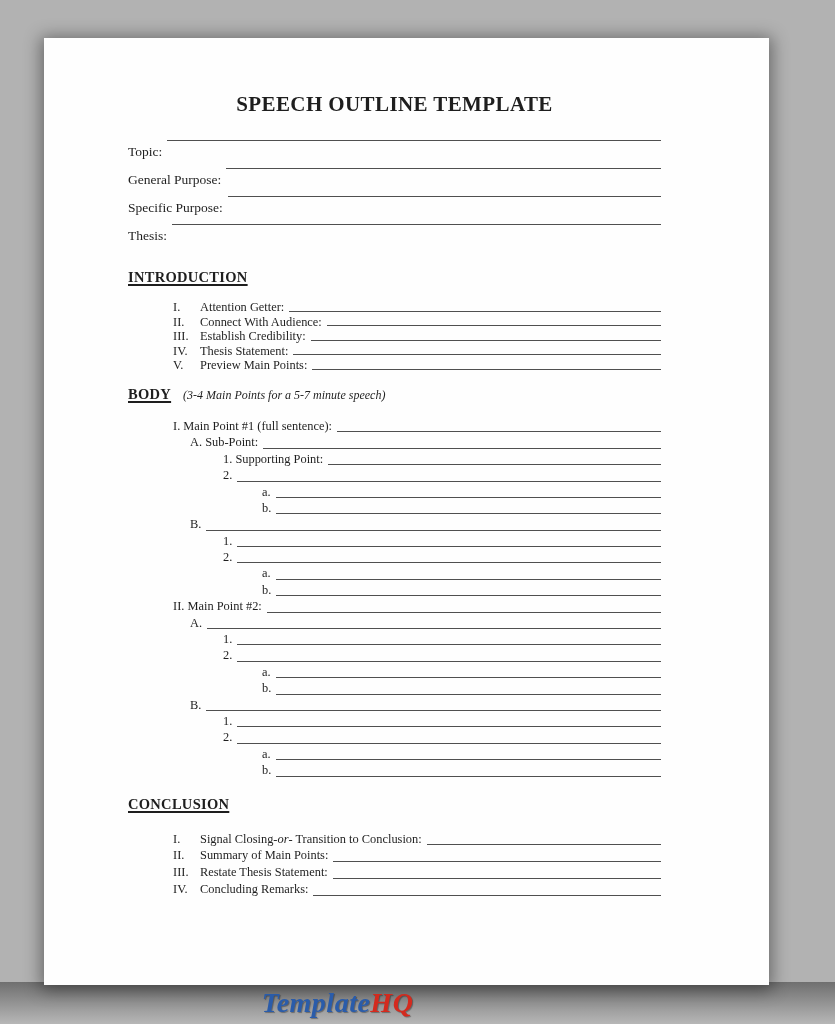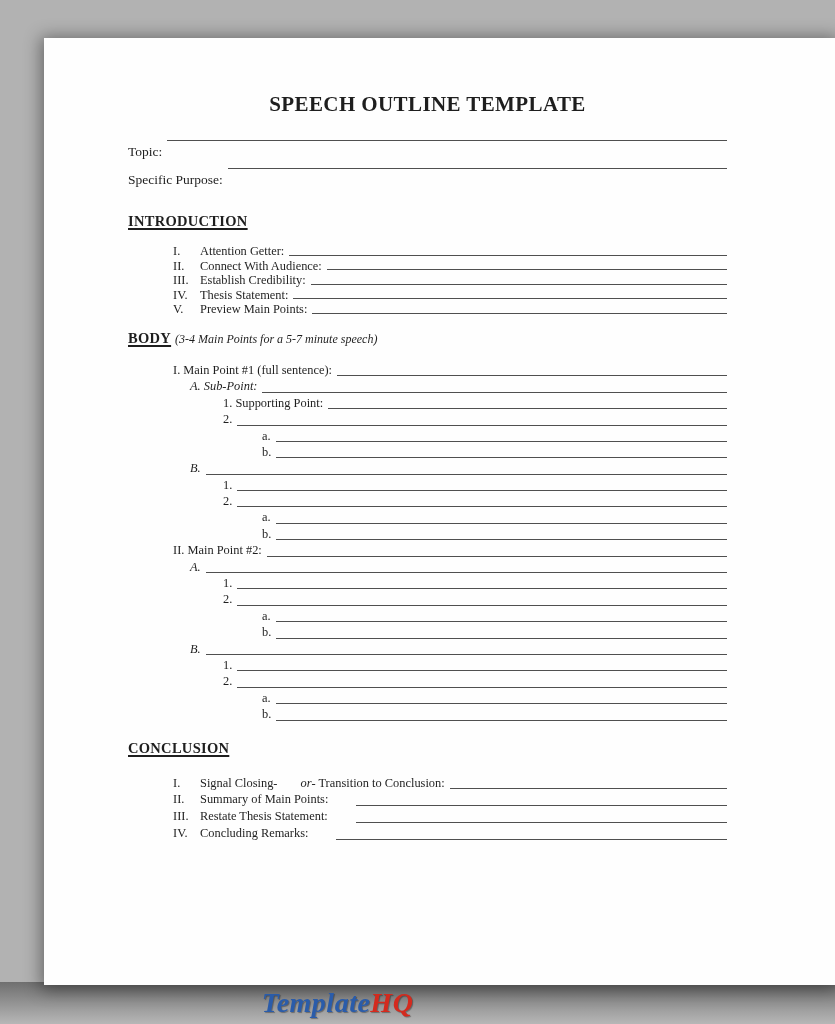--- a/index.html
+++ b/index.html
@@ -11,21 +11,21 @@
     position: relative;
     overflow: hidden;
   }
   .footer-band {
     position: absolute; left: 0; bottom: 0;
     width: 835px; height: 42px;
     background: linear-gradient(#6f6f6f, #b7b7b7);
   }
   .page {
     position: absolute; left: 44px; top: 38px;
-    width: 791px; height: 947px;
+    width: 725px; height: 947px;
     background: #fefefe;
     box-shadow: 0 2px 16px 3px rgba(0,0,0,0.42);
     box-sizing: border-box;
     padding: 54px 108px 0 84px;
   }
   .doc-title {
     text-align: center;
     font-size: 21px; font-weight: bold;
     letter-spacing: 0.4px;
     line-height: 24px;
@@ -50,44 +50,45 @@
     text-decoration-thickness: 2px;
     text-underline-offset: 2px;
     line-height: 18px;
     display: inline-block;
   }
   .heading-line { margin-top: 16px; }
   .body-heading-line { margin-top: 12px; }
   .concl-heading-line { margin-top: 15px; }
   .body-note {
     font-size: 12px; font-style: italic; font-weight: normal;
+    margin-left: 8px;
   }
   
   .num-list { margin-top: 14px; padding-left: 45px; }
   .concl-list { margin-top: 19px; }
   .num-item {
     display: flex; align-items: stretch;
     height: 14.6px; font-size: 12.4px; line-height: 14.2px;
   }
   .concl-list .num-item { height: 16.8px; line-height: 15.5px; }
   .num-item .marker { flex: 0 0 27px; }
   .num-item .label { white-space: nowrap; }
   .num-item .fill { margin-bottom: 3px; }
-  .em-or { font-weight: normal; font-style: italic; margin-left: 23px; }
+  .em-or { font-weight: normal; font-style: italic; }
   
   .outline { margin-top: 16px; }
   .outline-row {
     display: flex; align-items: stretch;
     height: 16.4px; font-size: 12.4px; line-height: 15px;
   }
   .outline-row .label { white-space: nowrap; }
   .outline-row .fill { margin-bottom: 3px; margin-left: 5px; }
   .ind-0 { padding-left: 2px; }
   .ind-1 { padding-left: 45px; }
-  .ind-2 { padding-left: 62px; font-style: italic; }
+  .ind-2 { padding-left: 62px; }
   .ind-3 { padding-left: 95px; }
   .ind-4 { padding-left: 134px; }
   .italic { font-style: italic; }
   
   .footer-logo {
     position: absolute; left: 0; bottom: 2px;
     width: 675px; text-align: center;
     font-family: "Liberation Serif", "DejaVu Serif", serif;
     font-weight: bold; font-style: italic;
     font-size: 28px; line-height: 38px;
@@ -105,21 +106,29 @@
 <div class="page">
 
   <div class="doc-title">SPEECH OUTLINE TEMPLATE</div>
 
   <div>
     <div class="hdr-row">
       <span class="label">Topic:</span>
       <span class="fill"></span>
     </div>
     <div class="hdr-row">
+      <span class="label">General Purpose:</span>
+      <span class="fill"></span>
+    </div>
+    <div class="hdr-row">
       <span class="label">Specific Purpose:</span>
+      <span class="fill"></span>
+    </div>
+    <div class="hdr-row">
+      <span class="label">Thesis:</span>
       <span class="fill"></span>
     </div>
   </div>
 
   <div class="heading-line">
     <span class="section-heading">INTRODUCTION</span>
   </div>
 
   <div class="num-list">
     <div class="num-item">

